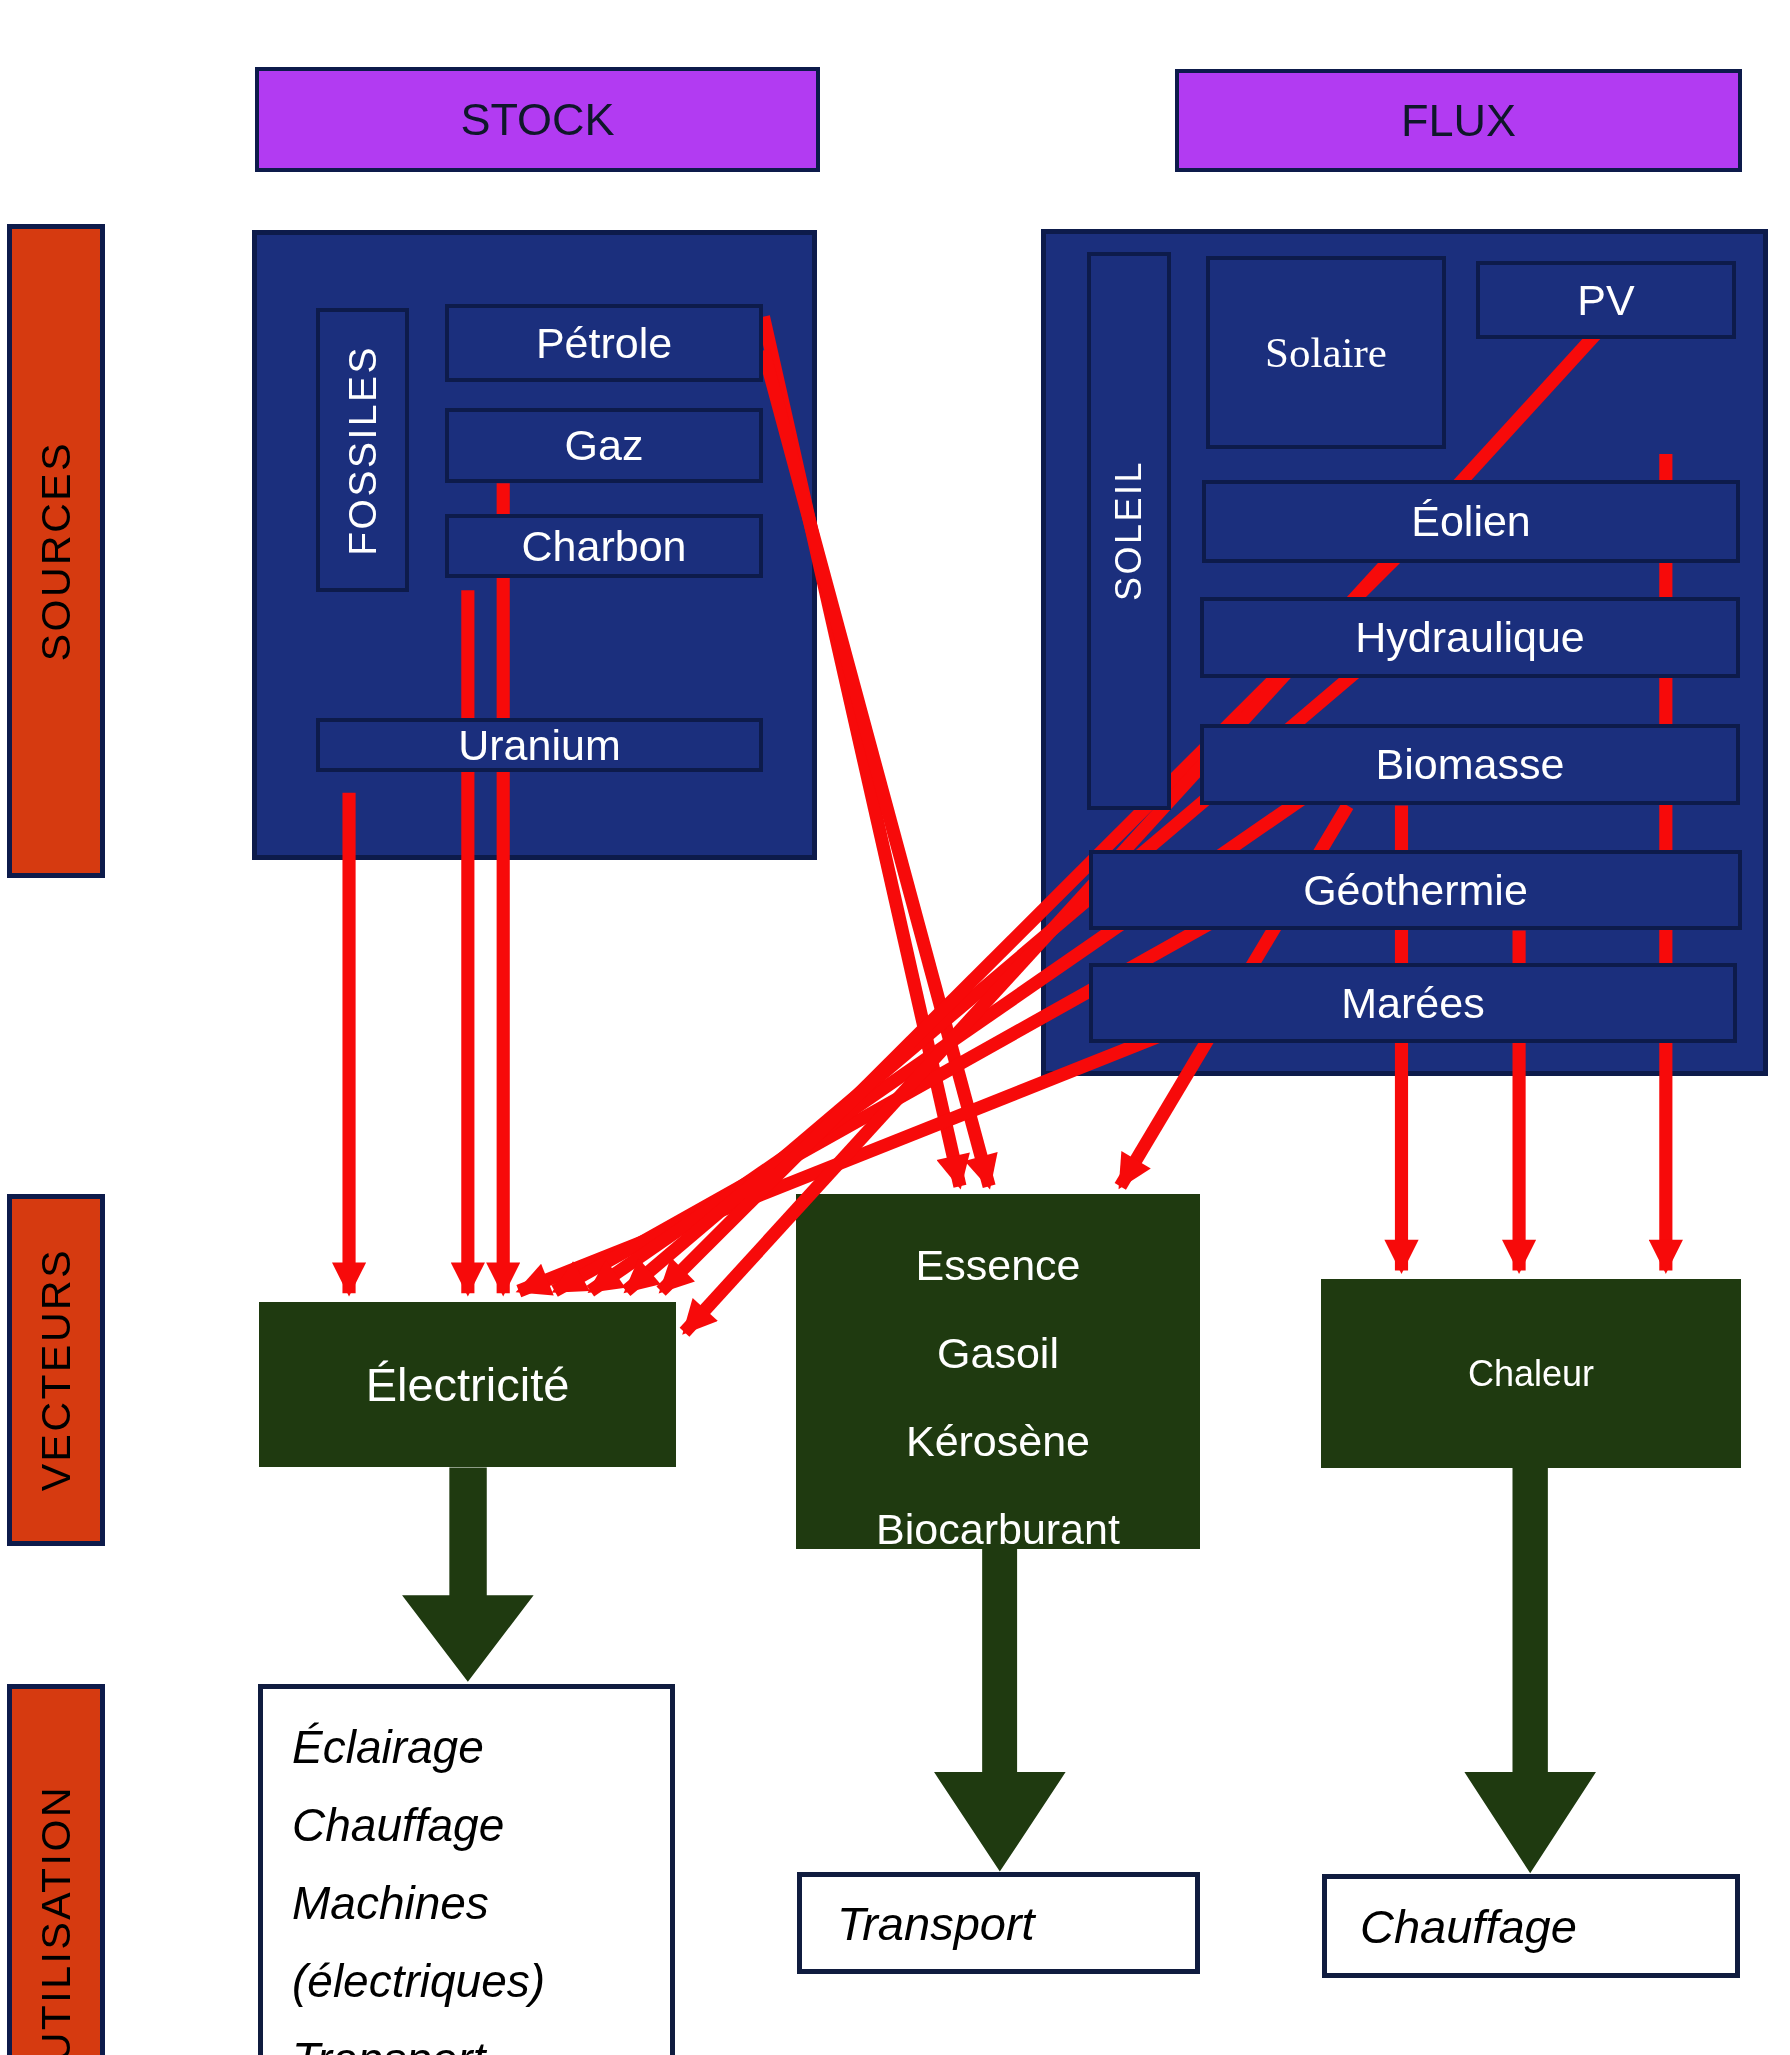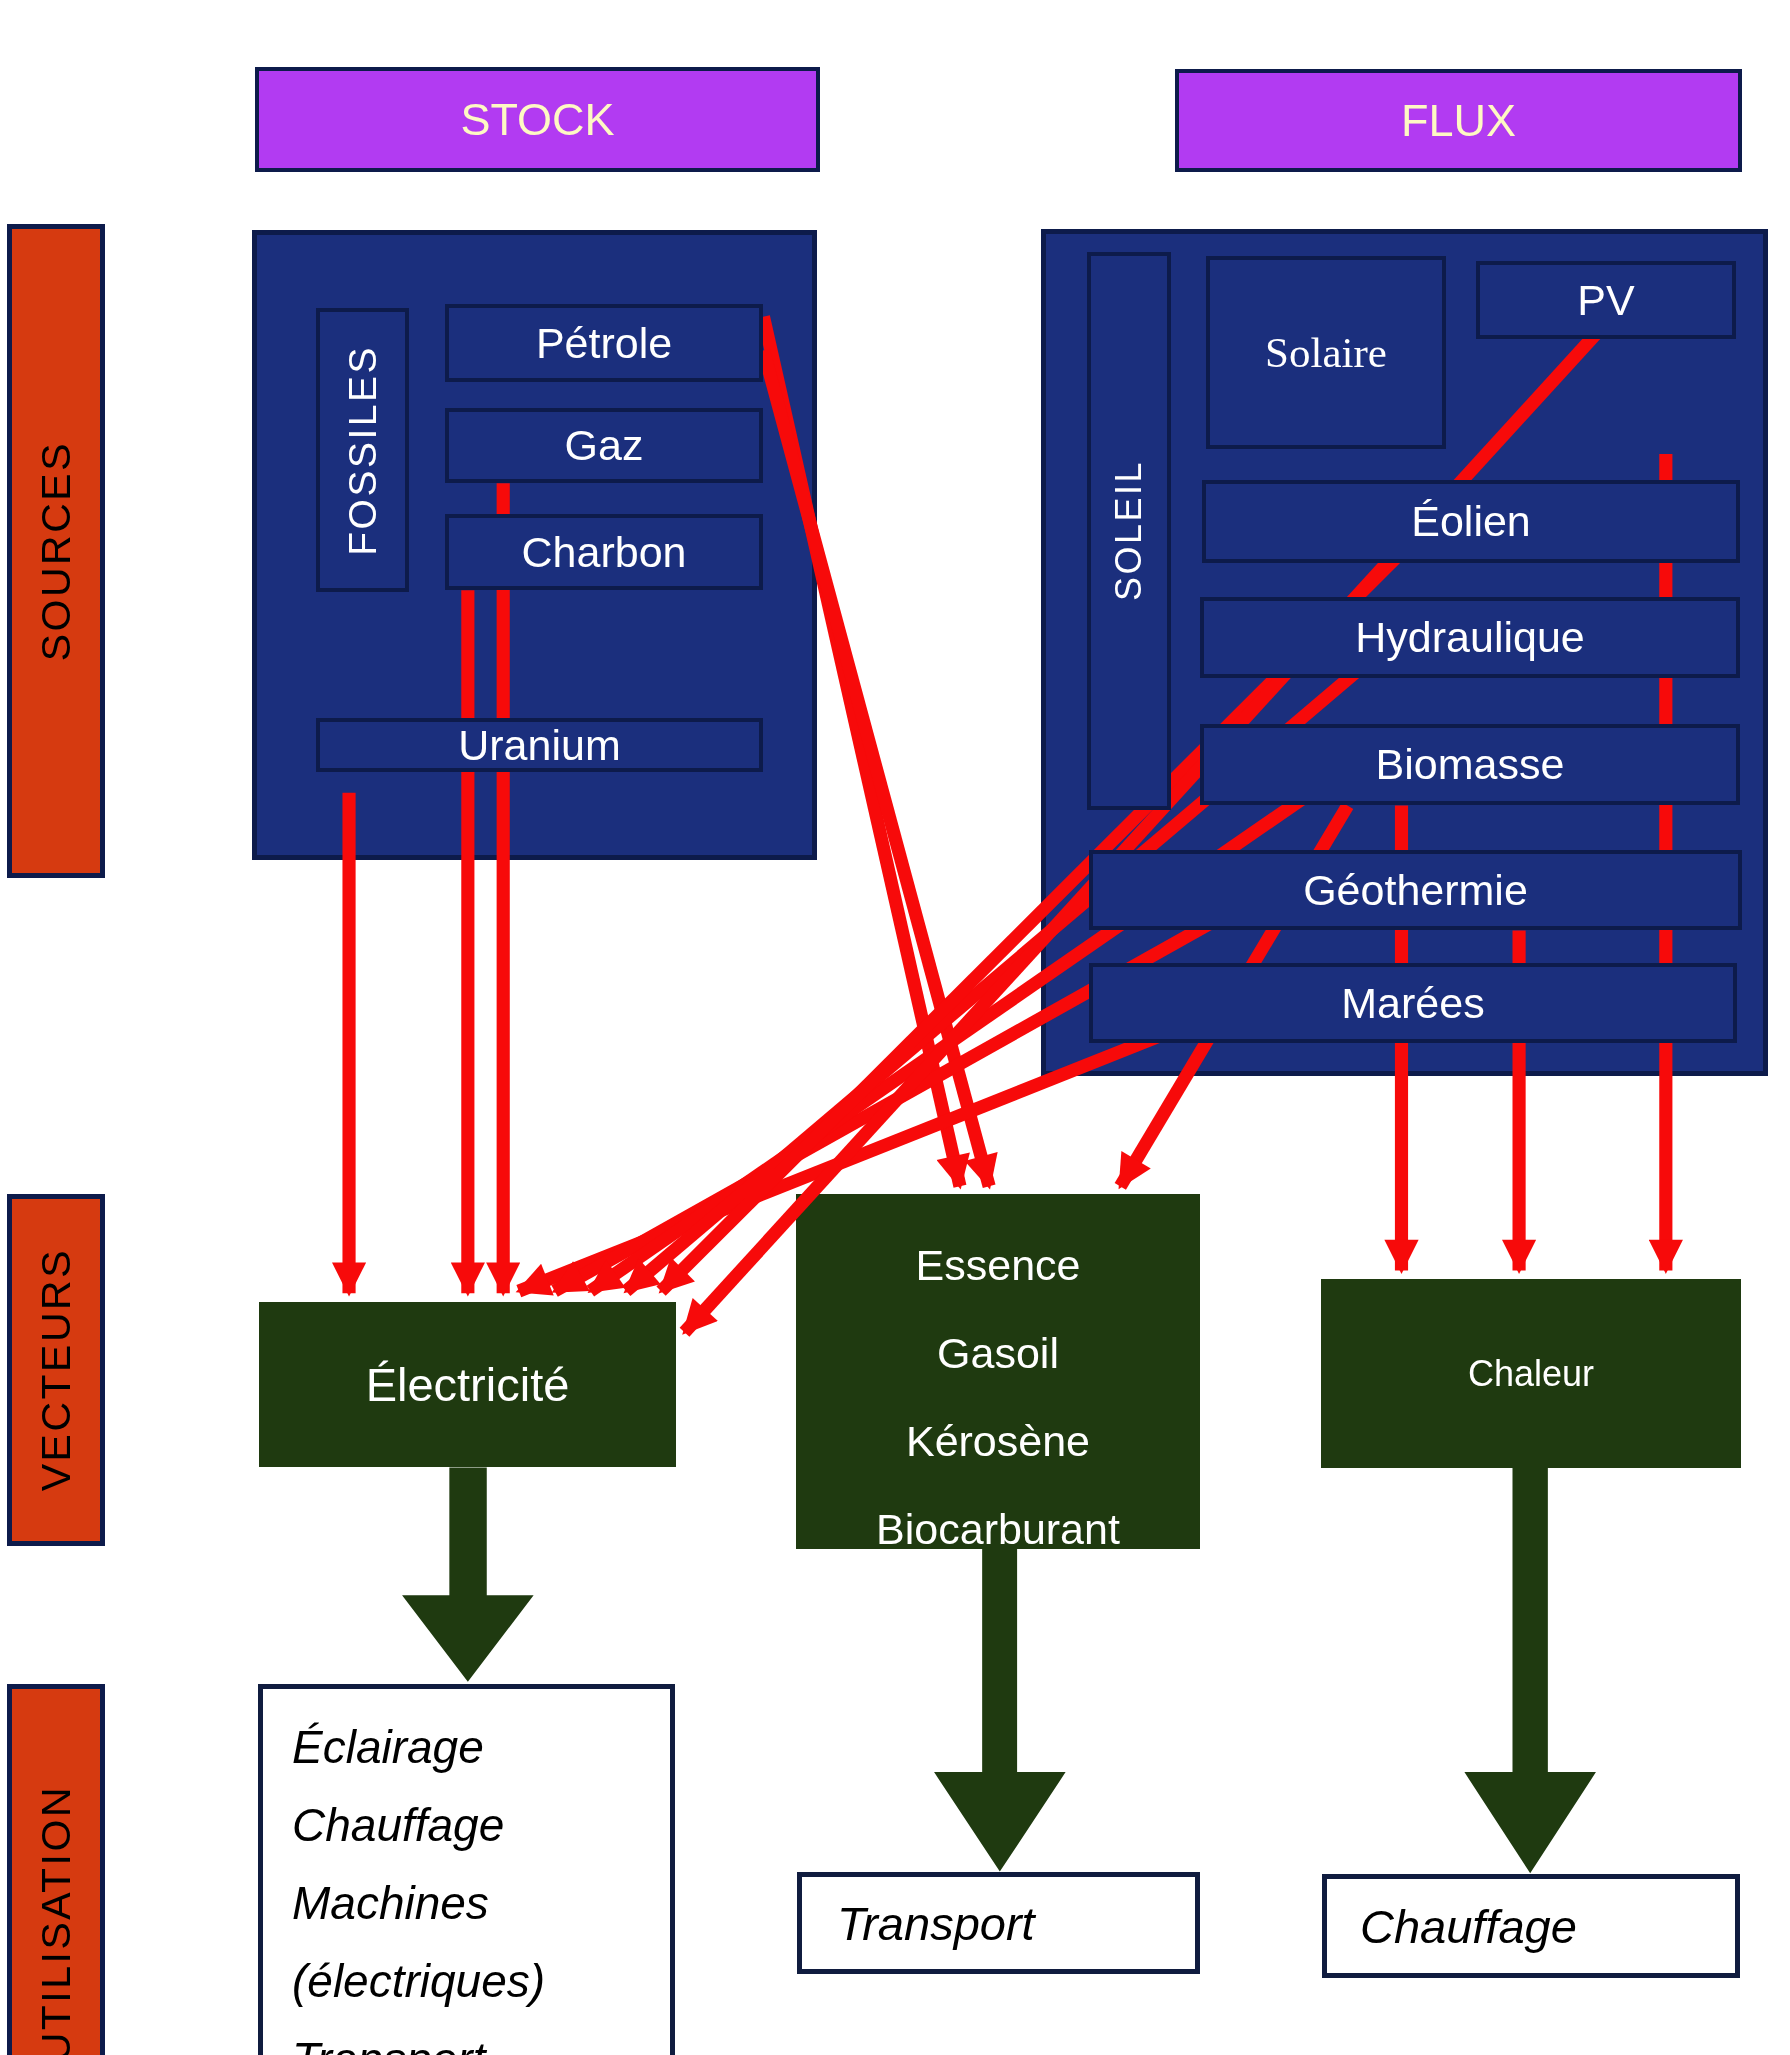--- a/index.html
+++ b/index.html
@@ -1,20 +1,20 @@
 <!DOCTYPE html>
 <html style="font-size:6.6px"><head>
 <meta charset="utf-8">
 <style>
   html,body{margin:0;padding:0;background:#ffffff;}
   #canvas{position:relative;width:1790px;height:2234px;background:#ffffff;overflow:hidden;
           font-family:"Liberation Sans", sans-serif;}
   .abs{position:absolute;box-sizing:border-box;}
   .flexc{display:flex;align-items:center;justify-content:center;}
-  .purple{background:#B23BF2;border:4.1px solid #0D1B4B;color:#fef9c3;font-size:45px;}
+  .purple{background:#B23BF2;border:4.1px solid #0D1B4B;color:#0f172a;font-size:45px;}
   .orange{background:#D63A10;border:5px solid #0D1B4B;color:#000;}
   .navy-outer{background:#1B2F7D;border:5px solid #0D1B4B;z-index:1;}
   .navy-inner{background:#1B2F7D;border:4.1px solid #0D1B4B;color:#fff;z-index:3;font-size:43px;}
   .green{background:#1F3A10;color:#fff;z-index:1;}
   .whitebox{background:#fff;border:5px solid #101C3F;color:#000;z-index:1;}
   .vtext{writing-mode:vertical-rl;transform:rotate(180deg);letter-spacing:2.5px;}
   .side-label{font-size:41px;}
   .ital{font-style:italic;}
   #arrows{position:absolute;left:0;top:0;z-index:2;pointer-events:none;}
   .fuel-line{line-height:88px;text-align:center;}
@@ -105,21 +105,21 @@
 
   <div class="abs navy-inner flexc" style="left:316px;top:308px;width:93px;height:284px;font-size:39px;">
     <span class="vtext">FOSSILES</span>
   </div>
   <div class="abs navy-inner flexc" style="left:445px;top:304px;width:318px;height:78px;">
     <span>Pétrole</span>
   </div>
   <div class="abs navy-inner flexc" style="left:445px;top:408px;width:318px;height:75px;">
     <span>Gaz</span>
   </div>
-  <div class="abs navy-inner flexc" style="left:445px;top:514px;width:318px;height:76px;">
+  <div class="abs navy-inner flexc" style="left:445px;top:514px;width:318px;height:64px;">
     <span>Charbon</span>
   </div>
   <div class="abs navy-inner flexc" style="left:316px;top:718px;width:447px;height:54px;">
     <span>Uranium</span>
   </div>
 
   <div class="abs navy-inner flexc" style="left:1087px;top:252px;width:84px;height:558px;font-size:36px;">
     <span class="vtext">SOLEIL</span>
   </div>
   <div class="abs navy-inner flexc" style="left:1206px;top:256px;width:240px;height:193px;font-family:Liberation Serif, serif;">

